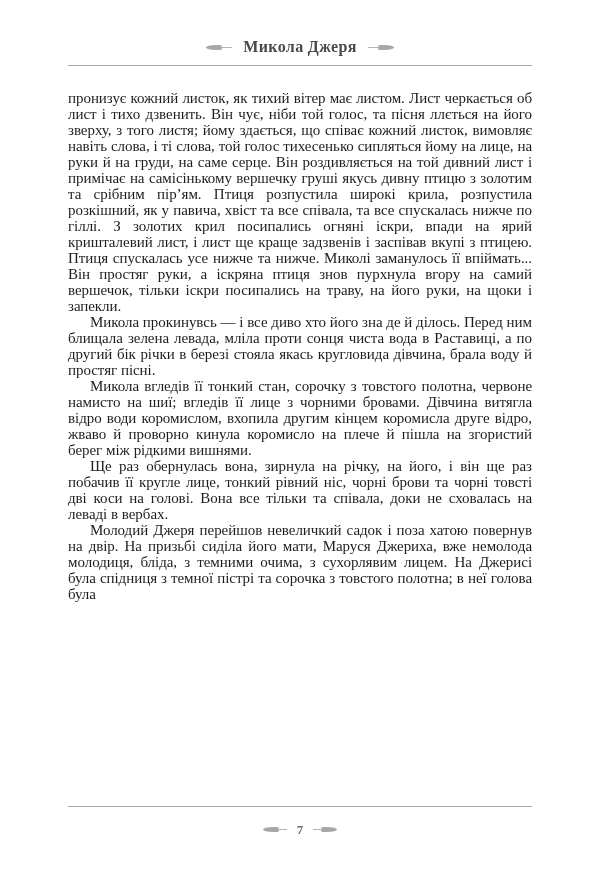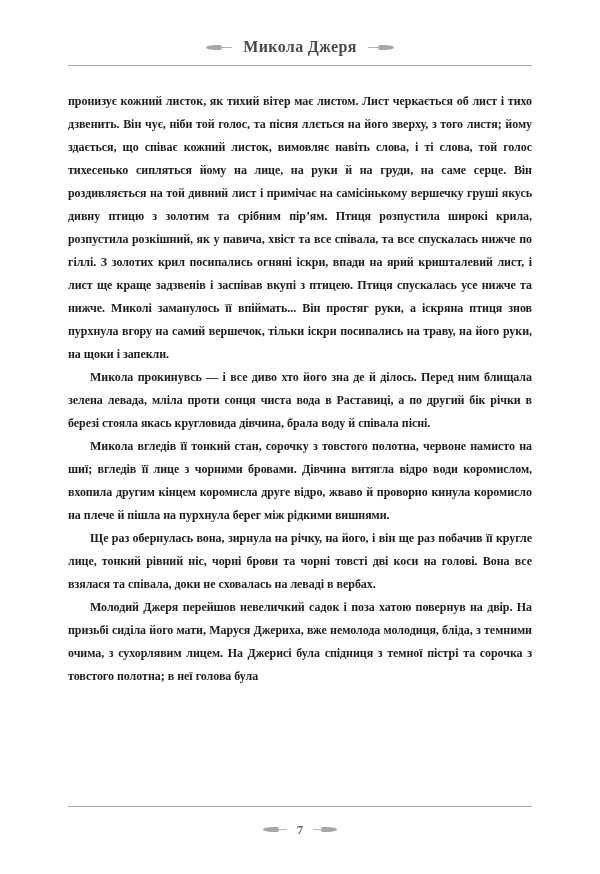--- a/index.html
+++ b/index.html
@@ -83,25 +83,25 @@
   }
   .rule.head { top: 65px; }
   .rule.foot { top: 806px; }
 
   
   .textblock {
     position: absolute;
     left: 68px;
     top: 90px;
     width: 464px;
-    font-size: 12px;
-    line-height: 23px;
+    font-size: 15px;
+    line-height: 16px;
     text-align: justify;
     text-justify: inter-word;
-    font-weight: 700;
+    font-weight: 400;
     letter-spacing: -0.05px;
     word-spacing: 0.1px;
     color: #1d1d1d;
     -webkit-font-smoothing: antialiased;
   }
 
   .textblock p {
     margin: 0;
     text-indent: 22px;
   }
@@ -140,23 +140,23 @@
   <div class="running-head">
     <span class="ornament left"></span>
     <span class="running-head-title">Микола Джеря</span>
     <span class="ornament right"></span>
   </div>
 
   <div class="rule head"></div>
 
   <div class="textblock" id="textblock">
     <p class="cont">пронизує кожний листок, як тихий вітер має листом. Лист черкається об лист і тихо дзвенить. Він чує, ніби той голос, та пісня ллється на його зверху, з того листя; йому здається, що співає кожний листок, вимовляє навіть слова, і ті слова, той голос тихесенько сипляться йому на лице, на руки й на груди, на саме серце. Він роздивляється на той дивний лист і примічає на самісінькому вершечку груші якусь дивну птицю з золотим та срібним пір’ям. Птиця розпустила широкі крила, розпустила розкішний, як у павича, хвіст та все співала, та все спускалась нижче по гіллі. З золотих крил посипались огняні іскри, впади на ярий кришталевий лист, і лист ще краще задзвенів і заспівав вкупі з птицею. Птиця спускалась усе нижче та нижче. Миколі заманулось її впіймать... Він простяг руки, а іскряна птиця знов пурхнула вгору на самий вершечок, тільки іскри посипались на траву, на його руки, на щоки і запекли.</p>
-    <p>Микола прокинувсь — і все диво хто його зна де й ділось. Перед ним блищала зелена левада, мліла проти сонця чиста вода в Раставиці, а по другий бік річки в березі стояла якась кругловида дівчина, брала воду й співала пісні.</p>
-    <p>Микола вгледів її тонкий стан, сорочку з товстого полотна, червоне намисто на шиї; вгледів її лице з чорними бровами. Дівчина витягла відро води коромислом, вхопила другим кінцем коромисла друге відро, жваво й проворно кинула коромисло на плече й пішла на пурхнула берег між рідкими вишнями.</p>
-    <p>Ще раз обернулась вона, зирнула на річку, на його, і він ще раз побачив її кругле лице, тонкий рівний ніс, чорні брови та чорні товсті дві коси на голові. Вона все взялася та співала, доки не сховалась на леваді в вербах.</p>
+    <p>Микола прокинувсь — і все диво хто його зна де й ділось. Перед ним блищала зелена левада, мліла проти сонця чиста вода в Раставиці, а по другий бік річки в березі стояла якась кругловида дівчина, брала воду й простяг пісні.</p>
+    <p>Микола вгледів її тонкий стан, сорочку з товстого полотна, червоне намисто на шиї; вгледів її лице з чорними бровами. Дівчина витягла відро води коромислом, вхопила другим кінцем коромисла друге відро, жваво й проворно кинула коромисло на плече й пішла на згористий берег між рідкими вишнями.</p>
+    <p>Ще раз обернулась вона, зирнула на річку, на його, і він ще раз побачив її кругле лице, тонкий рівний ніс, чорні брови та чорні товсті дві коси на голові. Вона все тільки та співала, доки не сховалась на леваді в вербах.</p>
     <p>Молодий Джеря перейшов невеличкий садок і поза хатою повернув на двір. На призьбі сиділа його мати, Маруся Джериха, вже немолода молодиця, бліда, з темними очима, з сухорлявим лицем. На Джерисі була спідниця з темної пістрі та сорочка з товстого полотна; в неї голова була</p>
   </div>
 
   <div class="rule foot"></div>
 
   <div class="folio">
     <span class="ornament left"></span>
     <span class="folio-number">7</span>
     <span class="ornament right"></span>
   </div>

